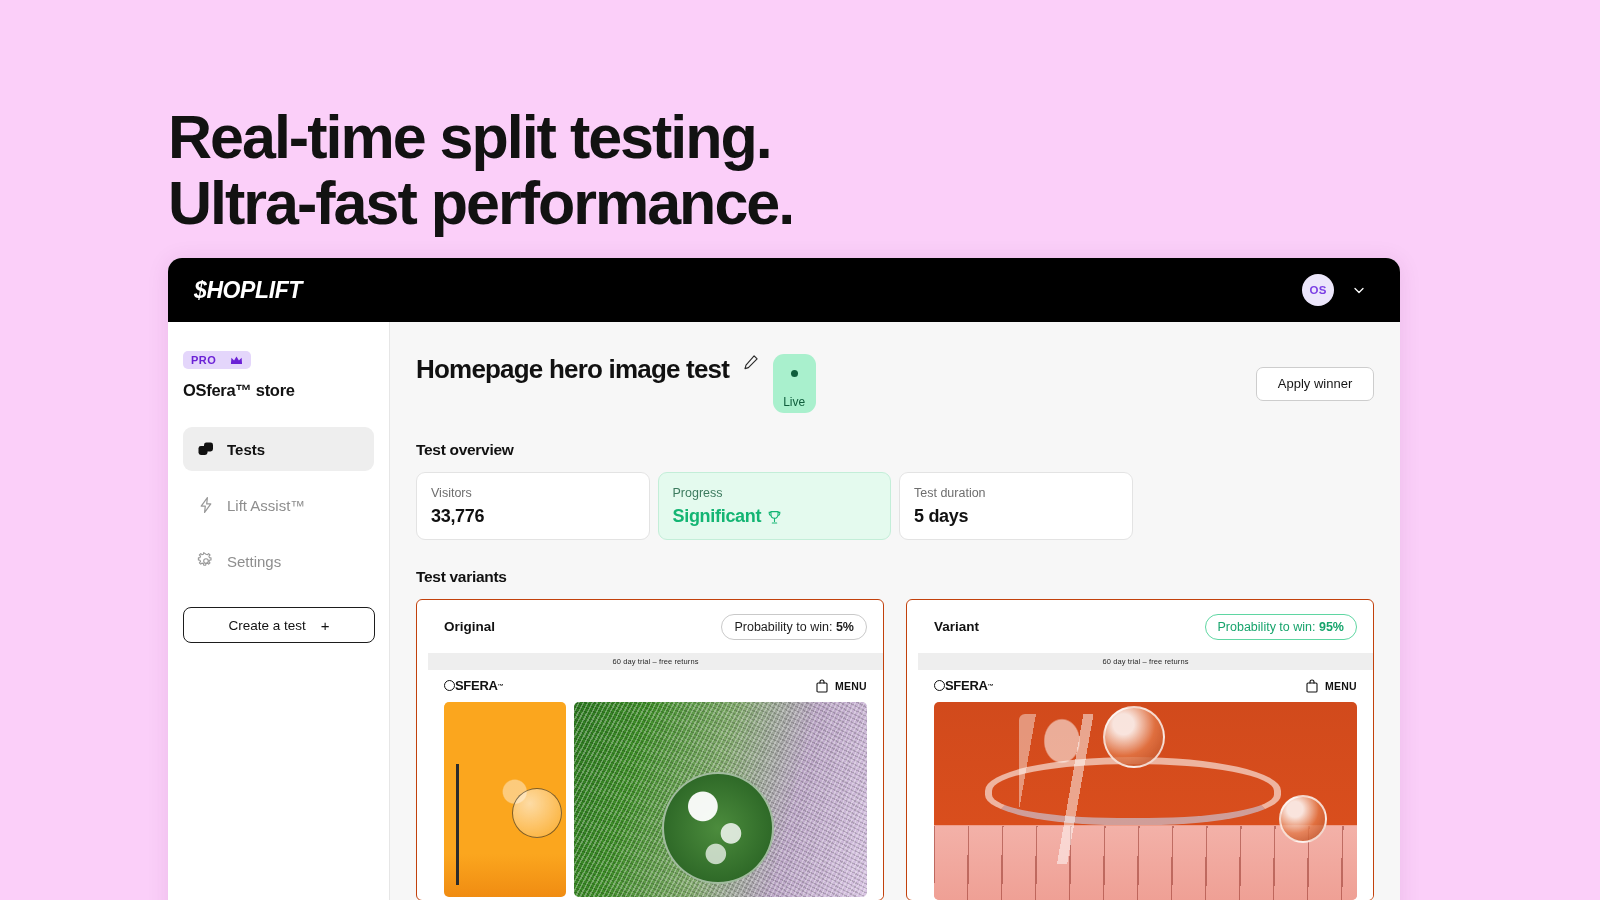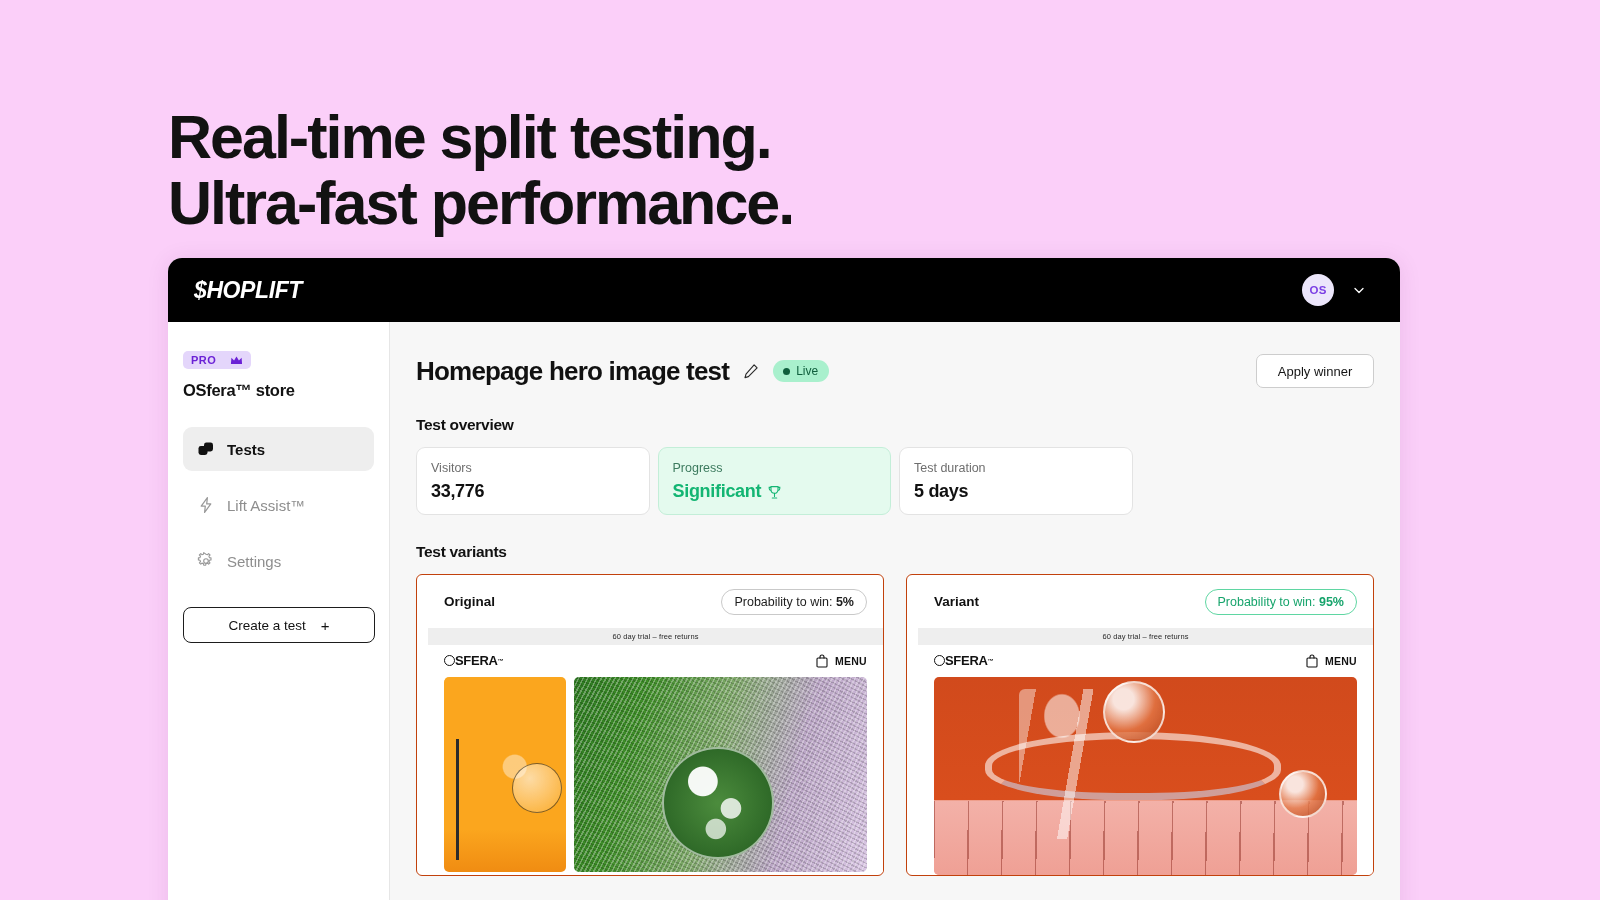--- a/index.html
+++ b/index.html
@@ -131,35 +131,36 @@
   .main {
     flex: 1;
     background: #f7f7f7;
     padding: 32px 26px 0 26px;
     overflow: hidden;
   }
   .title-row {
     display: flex; align-items: center;
     justify-content: space-between;
   }
-  .title-left { display: flex; align-items: center; gap: 14px; }
+  .title-left { display: flex; gap: 14px; }
   .page-title {
     font-size: 26px;
     font-weight: 700;
     color: #111111;
     letter-spacing: -0.8px;
   }
   .pencil { width: 16px; height: 16px; display: block; cursor: pointer; }
   .live-badge {
-    display: inline-flex; align-items: center; gap: 6px;
+    display: inline-flex; align-items: center; gap: 18px;
     background: #a9f0cd;
     color: #0f5e3c;
     font-size: 12px;
     border-radius: 11px;
-    padding: 4px 11px 4px 10px;
+    padding: 16px 11px 4px 10px;
+    flex-direction: column;
   }
   .live-dot {
     width: 7px; height: 7px;
     border-radius: 50%;
     background: #0f5e3c;
     display: block;
   }
   .apply-btn {
     width: 118px; height: 34px;
     border: 1px solid #cdcdcd;

